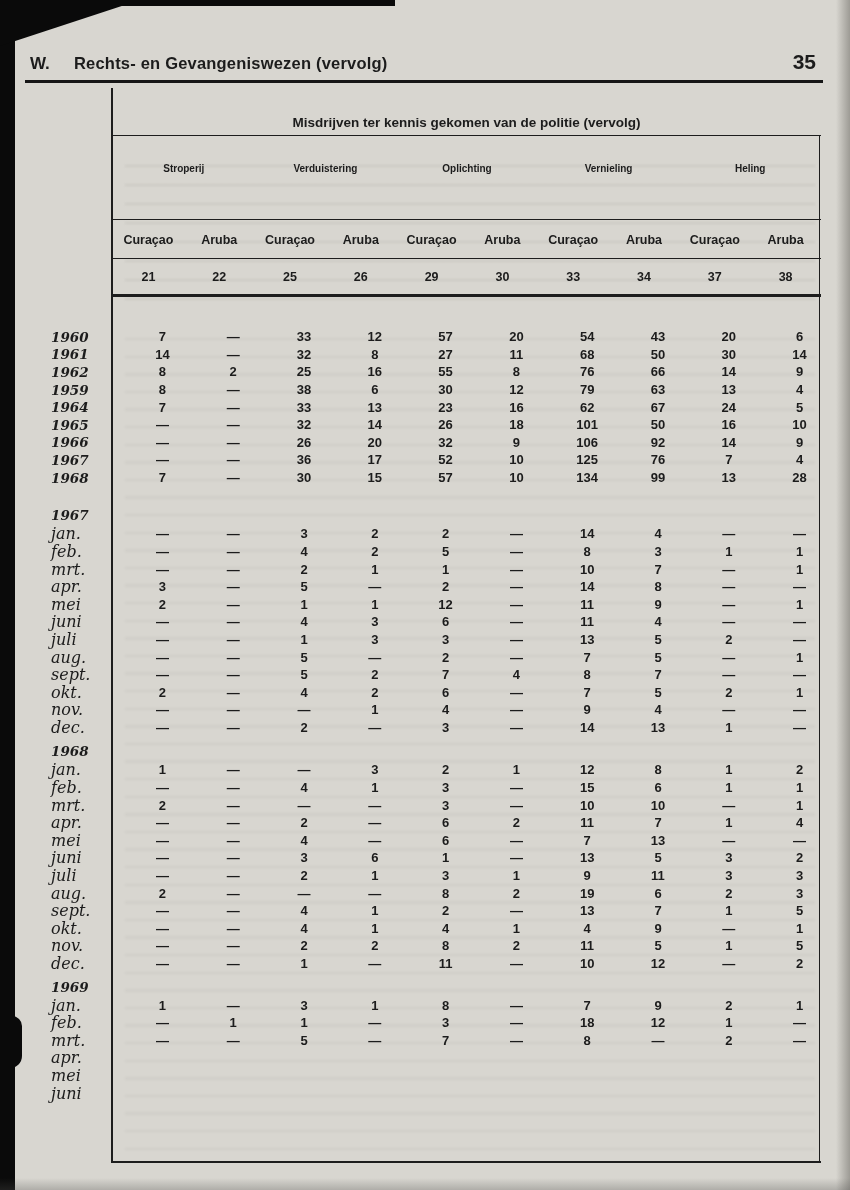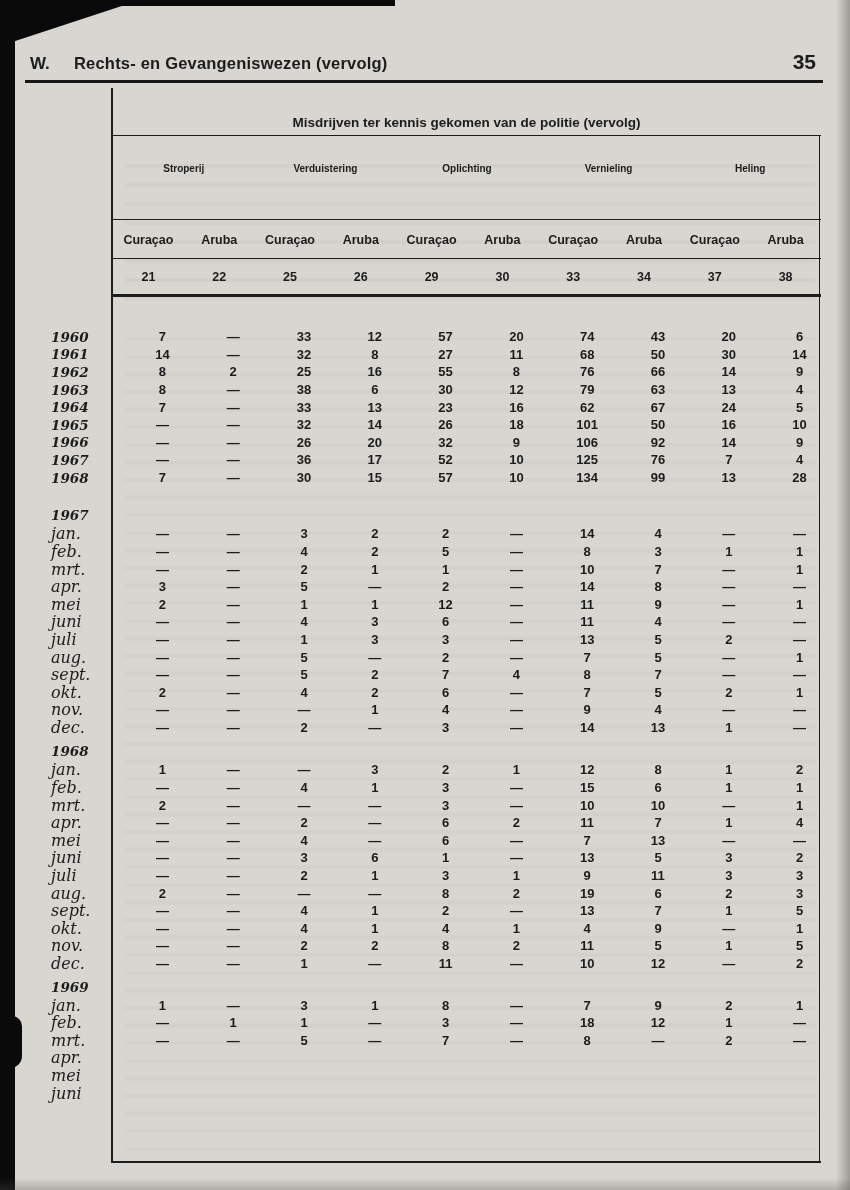--- a/index.html
+++ b/index.html
@@ -140,21 +140,21 @@
   <div class="tbody" id="tbody">
       <div class="section sec-0">
         <div class="trow yearrow">
           <div class="lbl">1960</div>
           <div class="cell">7</div>
           <div class="cell">—</div>
           <div class="cell">33</div>
           <div class="cell">12</div>
           <div class="cell">57</div>
           <div class="cell">20</div>
-          <div class="cell">74</div>
+          <div class="cell">54</div>
           <div class="cell">43</div>
           <div class="cell">20</div>
           <div class="cell">6</div>
         </div>
         <div class="trow yearrow">
           <div class="lbl">1961</div>
           <div class="cell">14</div>
           <div class="cell">—</div>
           <div class="cell">32</div>
           <div class="cell">8</div>
@@ -172,21 +172,21 @@
           <div class="cell">25</div>
           <div class="cell">16</div>
           <div class="cell">55</div>
           <div class="cell">8</div>
           <div class="cell">76</div>
           <div class="cell">66</div>
           <div class="cell">14</div>
           <div class="cell">9</div>
         </div>
         <div class="trow yearrow">
-          <div class="lbl">1963</div>
+          <div class="lbl">1959</div>
           <div class="cell">8</div>
           <div class="cell">—</div>
           <div class="cell">38</div>
           <div class="cell">6</div>
           <div class="cell">30</div>
           <div class="cell">12</div>
           <div class="cell">79</div>
           <div class="cell">63</div>
           <div class="cell">13</div>
           <div class="cell">4</div>

